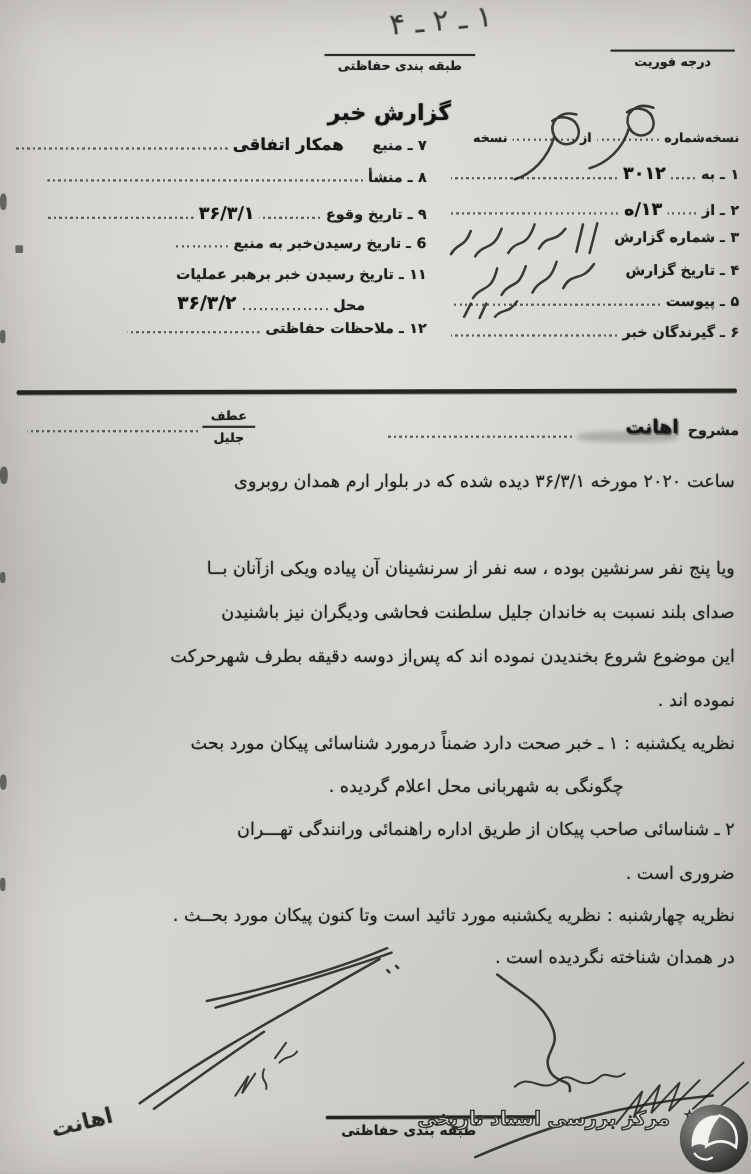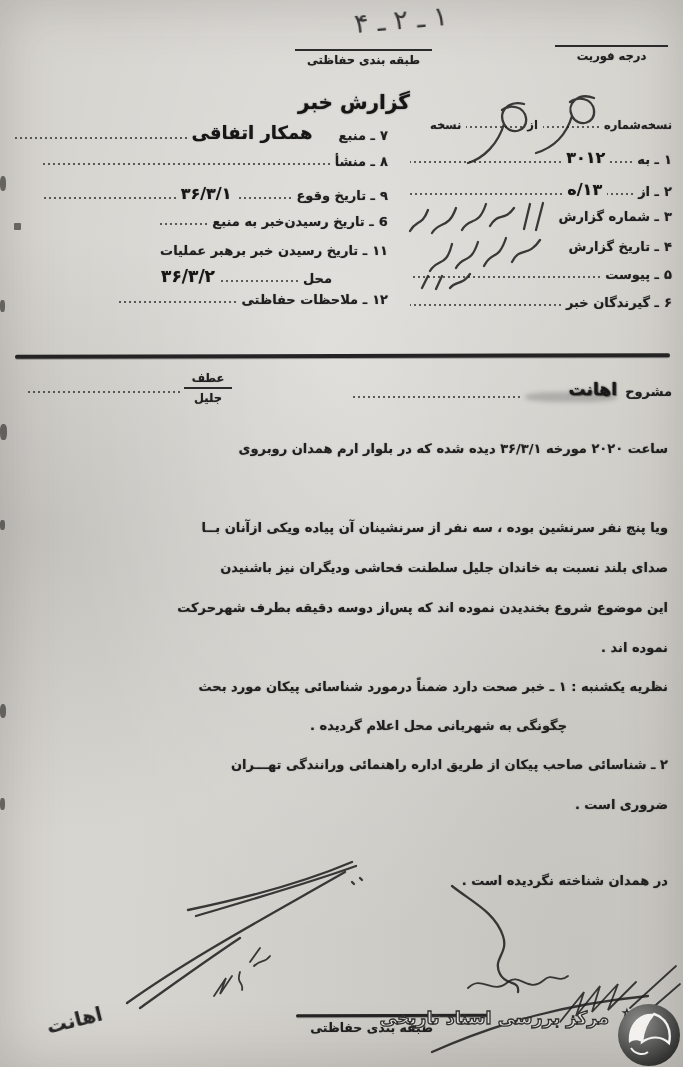--- a/index.html
+++ b/index.html
@@ -14,31 +14,31 @@
     direction:rtl;
     --ink:#1f1f1f;
     box-shadow:inset 0 0 60px rgba(70,68,62,.25);
   }
   .abs{position:absolute;}
   .lbl{font-weight:700;font-size:13px;color:var(--ink);white-space:nowrap;
        text-shadow:0 0 1px rgba(25,25,25,.5);letter-spacing:.3px;}
   .sm{font-size:11.5px;}
   .bigval{font-size:16px;font-weight:800;letter-spacing:3px;color:#161616;
           text-shadow:0 0 1px rgba(20,20,20,.6);}
-  .boldval{font-size:18px;font-weight:800;letter-spacing:1px;color:#161616;
+  .boldval{font-size:15px;font-weight:800;letter-spacing:1px;color:#161616;
            text-shadow:0 0 1px rgba(20,20,20,.6);}
   .trow{position:absolute;display:flex;align-items:flex-end;gap:5px;}
   .dots{height:2px;flex:1;margin-bottom:4px;opacity:.8;
         background-image:repeating-linear-gradient(to left, rgba(40,40,40,.9) 0 2px, transparent 2px 5px);}
   .dots.fix{flex:0 0 auto;}
   .overline{border-top:2px solid #2b2b2b;}
   .field-head{display:flex;flex-direction:column;align-items:center;}
   .field-head span{margin-top:2px;}
-  .bline{position:absolute;right:15px;font-size:13px;font-weight:700;white-space:nowrap;
-         color:#1f1f1f;text-shadow:0 0 1.2px rgba(25,25,25,.55);letter-spacing:.2px;margin-top:13px;}
+  .bline{position:absolute;right:15px;font-size:16px;font-weight:400;white-space:nowrap;
+         color:#1f1f1f;text-shadow:0 0 1.2px rgba(25,25,25,.55);letter-spacing:.2px;}
   .divider{position:absolute;height:3.5px;background:#242424;border-radius:2px;
            transform:rotate(-.15deg);box-shadow:0 1px 0 rgba(60,60,60,.4);}
   .hw{color:#262626;filter:blur(.25px);}
   .pagemark{font-size:27px;letter-spacing:12px;transform:rotate(-5deg);font-weight:400;opacity:.9;}
   .smudge{font-size:17px;font-weight:800;letter-spacing:2px;color:#181818;filter:blur(.55px);
           text-shadow:0 0 2px rgba(20,20,20,.85),1px 1px 1px rgba(20,20,20,.5);}
   .smudge-bg{position:absolute;background:rgba(35,35,35,.22);border-radius:40%;filter:blur(2px);}
   .artifact{position:absolute;background:#3a3a38;border-radius:40%;opacity:.7;}
   svg.strokes{position:absolute;inset:0;z-index:4;pointer-events:none;}
   svg.strokes path{fill:none;stroke:#1c1c1c;stroke-width:2.3;stroke-linecap:round;opacity:.85;}
@@ -165,20 +165,21 @@
 
   <div class="bline" style="top:428px;">ساعت ۲۰۲۰ مورخه ۳۶/۳/۱ دیده شده که در بلوار ارم همدان روبروی</div>
   <div class="bline" style="top:507px;">ویا پنج نفر سرنشین بوده ، سه نفر از سرنشینان آن پیاده ویکی ازآنان بــا</div>
   <div class="bline" style="top:547px;">صدای بلند نسبت به خاندان جلیل سلطنت فحاشی ودیگران نیز باشنیدن</div>
   <div class="bline" style="top:587px;">این موضوع شروع بخندیدن نموده اند که پس‌از دوسه دقیقه بطرف شهرحرکت</div>
   <div class="bline" style="top:627px;">نموده اند .</div>
   <div class="bline" style="top:666px;">نظریه یکشنبه : ۱ ـ خبر صحت دارد ضمناً درمورد شناسائی پیکان مورد بحث</div>
   <div class="bline" style="top:705px;right:116px;">چگونگی به شهربانی محل اعلام گردیده .</div>
   <div class="bline" style="top:744px;">۲ ـ شناسائی صاحب پیکان از طریق اداره راهنمائی ورانندگی تهـــران</div>
   <div class="bline" style="top:784px;">ضروری است .</div>
+  <div class="bline" style="top:822px;">نظریه چهارشنبه : نظریه یکشنبه مورد تائید است وتا کنون پیکان مورد بحــث .</div>
   <div class="bline" style="top:860px;">در همدان شناخته نگردیده است .</div>
 
   <svg class="strokes" width="683" height="1067" viewBox="0 0 683 1067">
 
     <g>
       <path d="M594,98 C578,92 566,104 572,116 C578,128 596,124 594,110 C592,98 578,96 570,102 M572,116 C566,136 552,148 536,153"></path>
       <path d="M524,104 C508,100 498,112 504,124 C510,136 528,132 526,118 C524,106 510,104 502,110 M504,124 C498,144 484,158 468,163"></path>
     </g>
 
     <g style="stroke-width:2;">

